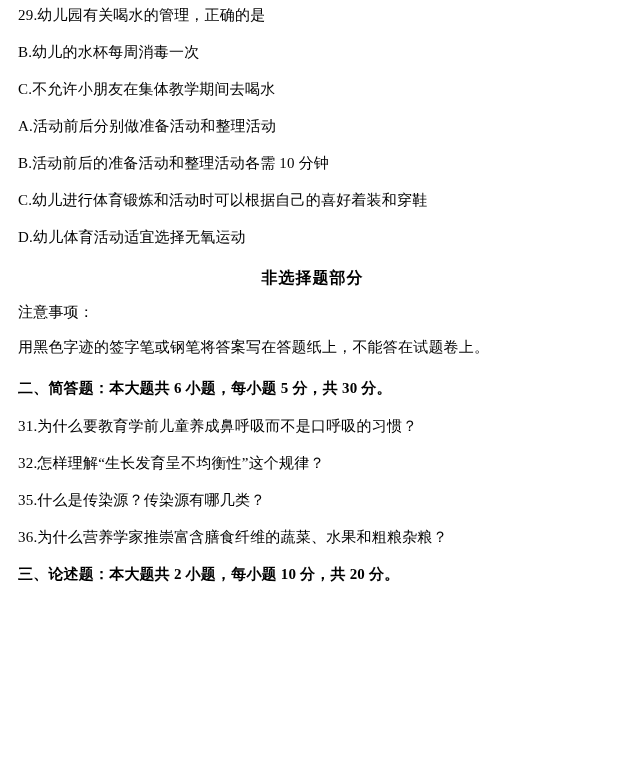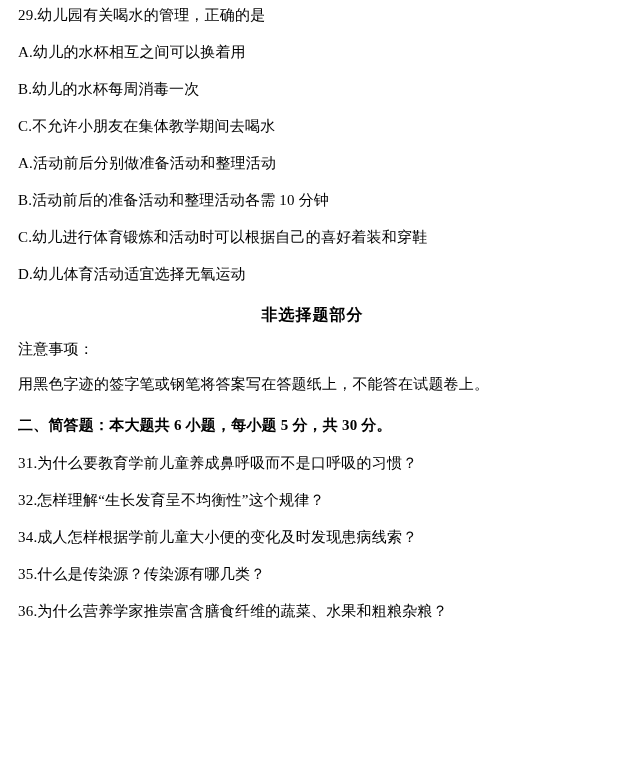--- a/index.html
+++ b/index.html
@@ -70,36 +70,35 @@
   .tail-head .bold {
     font-weight: bold;
   }
 </style>
 </head>
 <body>
 
 <div class="page">
 
   <p class="line q-stem">29.幼儿园有关喝水的管理，正确的是</p>
-  <p class="line opt">A.幼儿的水杯相互之间可以换着用</p>
   <p class="line opt">B.幼儿的水杯每周消毒一次</p>
   <p class="line opt">C.不允许小朋友在集体教学期间去喝水</p>
 
   <p class="line opt">A.活动前后分别做准备活动和整理活动</p>
   <p class="line opt">B.活动前后的准备活动和整理活动各需 10 分钟</p>
   <p class="line opt">C.幼儿进行体育锻炼和活动时可以根据自己的喜好着装和穿鞋</p>
   <p class="line opt-last">D.幼儿体育活动适宜选择无氧运动</p>
 
   <p class="line section-head">非选择题部分</p>
 
   <p class="line note-title">注意事项：</p>
   <p class="line note-body">用黑色字迹的签字笔或钢笔将答案写在答题纸上，不能答在试题卷上。</p>
 
   <p class="line part-head"><span class="bold">二、简答题：</span><span class="bold">本大题共 6 小题，每小题 5 分，共 30 分。</span></p>
 
   <p class="line sub-q">31.为什么要教育学前儿童养成鼻呼吸而不是口呼吸的习惯？</p>
   <p class="line sub-q">32.怎样理解“生长发育呈不均衡性”这个规律？</p>
-  <p class="line sub-q">34.成人怎样根据学前儿童大小便的变化及时发现患病线索？</p>
   <p class="line sub-q">35.什么是传染源？传染源有哪几类？</p>
   <p class="line sub-q">36.为什么营养学家推崇富含膳食纤维的蔬菜、水果和粗粮杂粮？</p>
 
+  <p class="line tail-head"><span class="bold">三、论述题：</span><span class="bold">本大题共 2 小题，每小题 10 分，共 20 分。</span></p>
 
 </div>
 
 </body></html>

